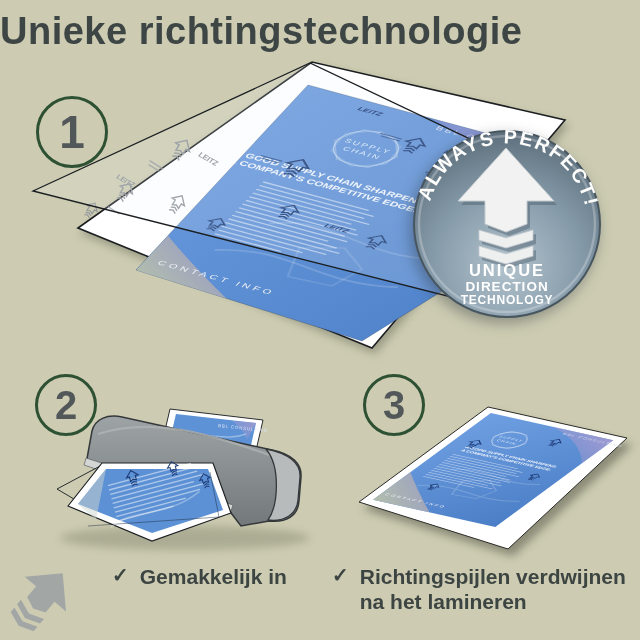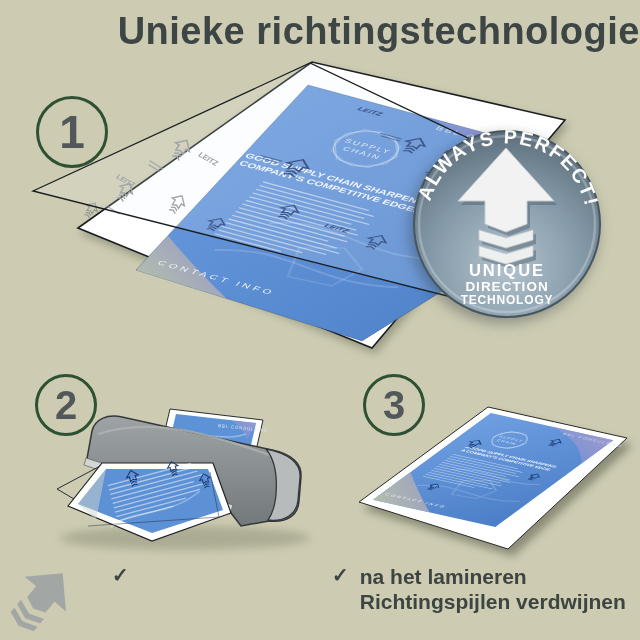--- a/index.html
+++ b/index.html
@@ -5,21 +5,21 @@
   html,body{margin:0;padding:0;}
   body{
     width:640px;height:640px;position:relative;overflow:hidden;
     background:#cdccb2;
     font-family:"Liberation Sans", sans-serif;
   }
   .stage{position:absolute;inset:0;width:640px;height:640px;}
   svg.scene{position:absolute;left:0;top:0;z-index:1;}
   h1.title{
     position:absolute;left:0;top:10px;width:640px;margin:0;z-index:3;
-    text-align:right;font-size:38px;font-weight:700;letter-spacing:.5px;
+    text-align:left;font-size:38px;font-weight:700;letter-spacing:.5px;
     color:#3d4645;
   }
   .step-circle{
     position:absolute;z-index:3;border:3px solid #2d5132;border-radius:50%;
     display:flex;align-items:center;justify-content:center;
     color:#52575a;font-weight:700;background:transparent;
   }
   .step-circle.c1{left:36px;top:96px;width:66px;height:66px;font-size:46px;}
   .step-circle.c2{left:35px;top:374px;width:56px;height:56px;font-size:40px;}
   .step-circle.c3{left:363px;top:374px;width:56px;height:56px;font-size:40px;}
@@ -289,22 +289,23 @@
           <use href="#miniArrow" transform="translate(40,150) scale(.8)"></use>
         </g>
         <text x="13" y="188" font-size="5.5" letter-spacing="2" fill="#eef0f4">CONTACT INFO</text>
       </g>
     </g>
   </svg>
 
   <div class="caption left">
     <span class="check">✓</span>
     <div>
+      <div>Gemakkelijk in</div>
     </div>
   </div>
   <div class="caption right">
     <span class="check">✓</span>
     <div>
+      <div>Richtingspijlen verdwijnen</div>
       <div>na het lamineren</div>
-      <div>Richtingspijlen verdwijnen</div>
     </div>
   </div>
 </div>
 
 </body></html>

